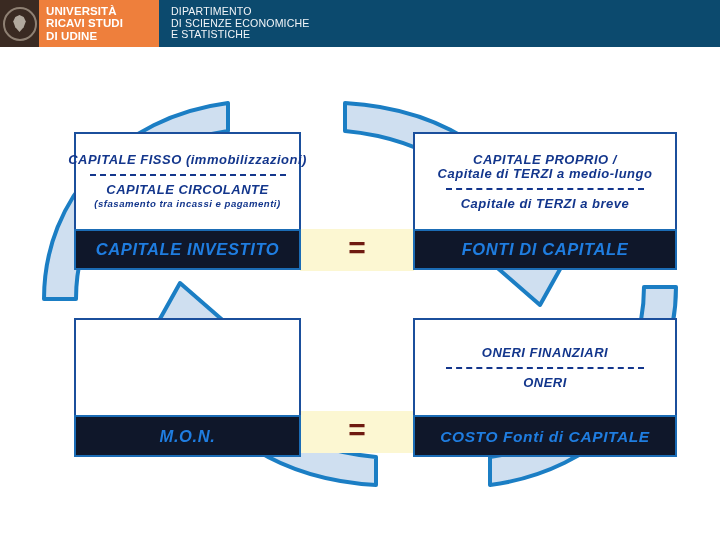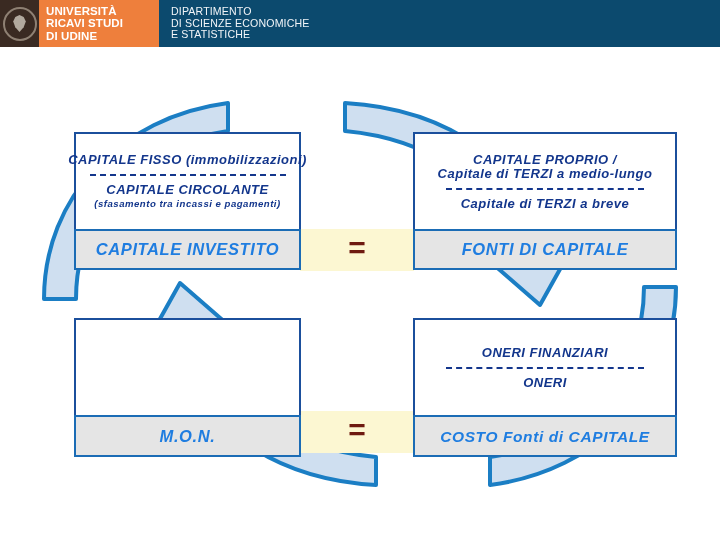--- a/index.html
+++ b/index.html
@@ -134,21 +134,21 @@
     justify-content: center;
     box-sizing: border-box;
     padding: 0 5px;
   }
   .panel-lower {
     position: absolute;
     left: -2px; right: -2px;
     top: 95px;
     bottom: -2px;
     border: 2px solid #1b6cb5;
-    background: #e5e5e5;
+    background: #0f172a;
     display: flex;
     align-items: center;
     justify-content: center;
     box-sizing: border-box;
     text-align: center;
     padding: 16px 4px;
   }
 
   .mini-line {
     color: #13368c;

